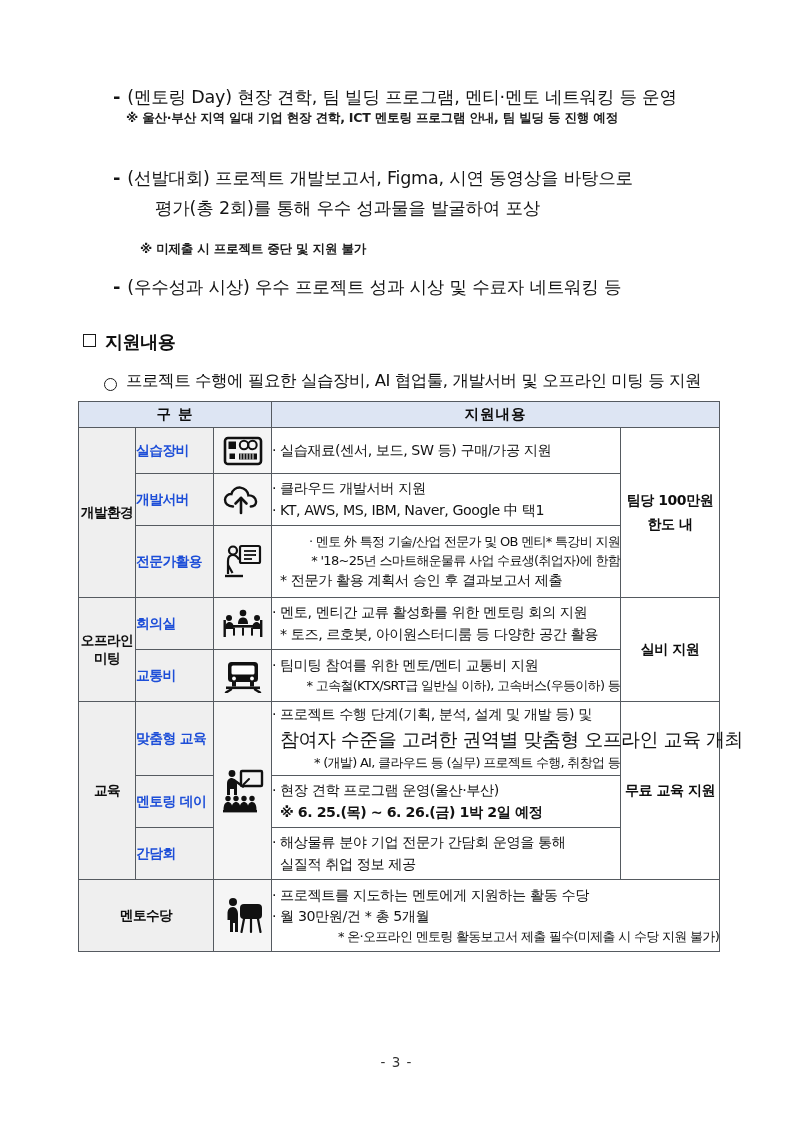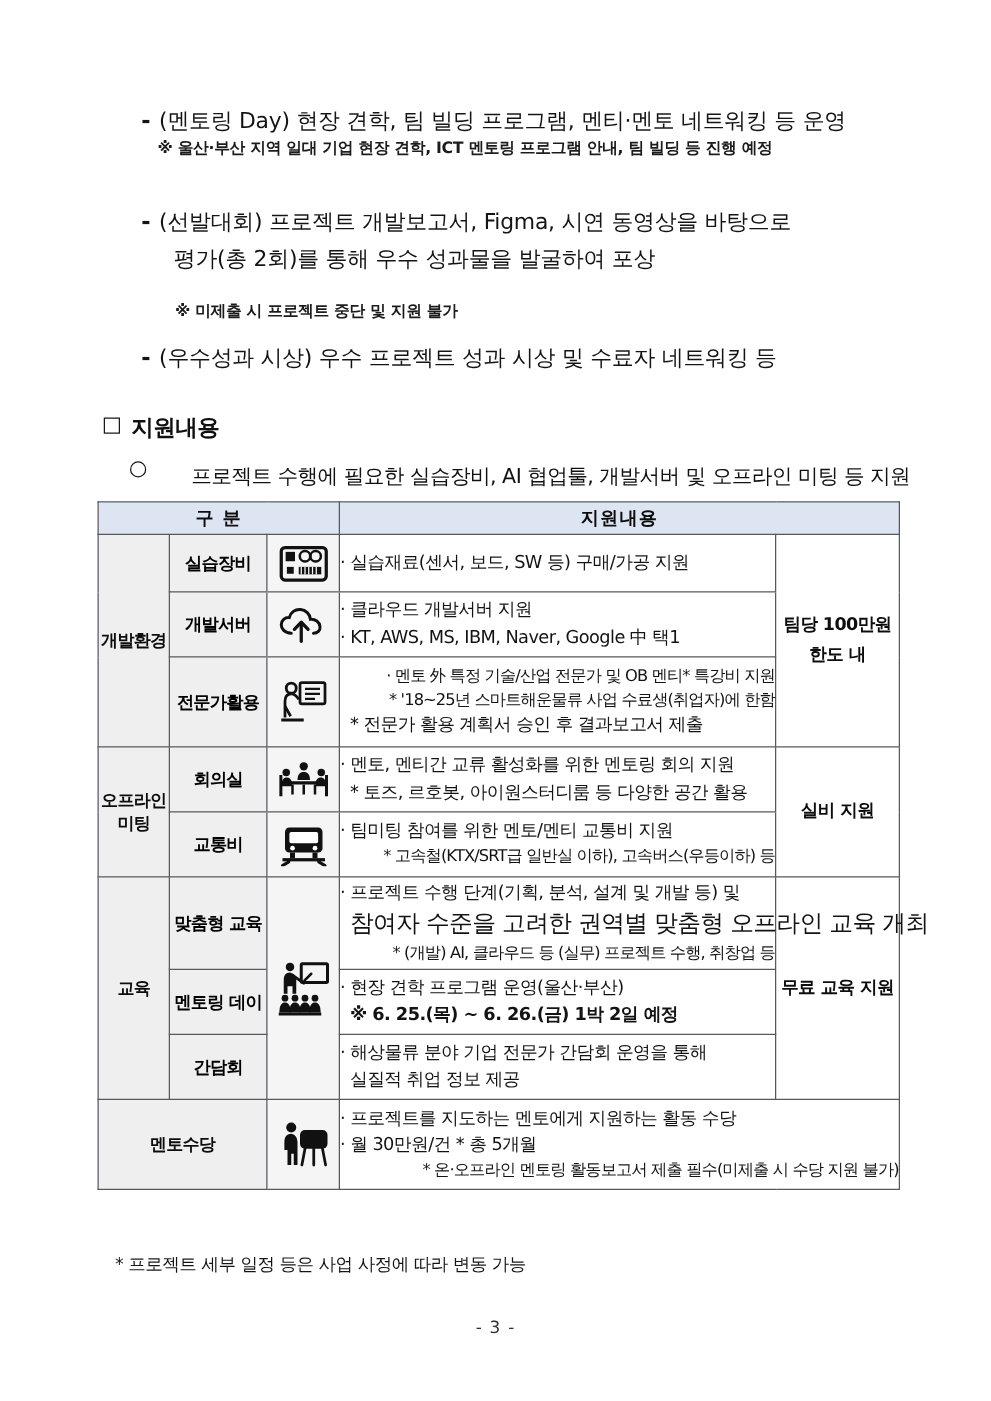--- a/index.html
+++ b/index.html
@@ -95,23 +95,22 @@
   .sec-note {
     font-size: 12.6px;
     font-weight: 700;
     color: #1c1c1c;
     margin-left: 16px;
     letter-spacing: -0.25px;
   }
   .circ-head {
     position: absolute;
     display: flex;
-    align-items: flex-start;
-    white-space: nowrap;
-    gap: 27px;
+    align-items: flex-end;
+    white-space: nowrap;
   }
   .circ {
     display: inline-block;
     width: 11px;
     height: 11px;
     border: 1.5px solid #1a1a1a;
     border-radius: 50%;
     margin-right: 9px;
     position: relative;
     top: -1px;
@@ -149,24 +148,24 @@
   .grp {
     background: #efefef;
     text-align: center;
     font-size: 13.6px;
     font-weight: 700;
     color: #0d0d0d;
     letter-spacing: -0.5px;
   }
   .sub {
     background: #efefef;
-    text-align: center;
+    text-align: left;
     font-size: 13.8px;
     font-weight: 700;
-    color: #000000;
+    color: #1d4ed8;
     letter-spacing: -0.6px;
     margin-top: 10px;
   }
   .sub-dot {
     border-bottom: 1.1px dotted #6a6f75 !important;
   }
   .icon-cell {
     background: #f5f5f5;
     text-align: center;
     width: 58px;
@@ -230,21 +229,21 @@
       </span>
     </div>
     <div class="note-line" style="left:126px; top:110px;">※ 울산·부산 지역 일대 기업 현장 견학, ICT 멘토링 프로그램 안내, 팀 빌딩 등 진행 예정</div>
 
     <div class="dash-item" style="left:113px; top:166px;">
       <span class="dash-mark">-</span>
       <span class="dash-body">
         <span class="bold-lead">(선발대회)</span><span class="normal-run"> 프로젝트 개발보고서, Figma, 시연 동영상을 바탕으로</span>
       </span>
     </div>
-    <div class="wrap-line" style="left:139px; top:196px;">평가(총 2회)를 통해 우수 성과물을 발굴하여 포상</div>
+    <div class="wrap-line" style="left:155px; top:196px;">평가(총 2회)를 통해 우수 성과물을 발굴하여 포상</div>
     <div class="note-line" style="left:140px; top:241px;">※ 미제출 시 프로젝트 중단 및 지원 불가</div>
 
     <div class="dash-item" style="left:113px; top:275px;">
       <span class="dash-mark">-</span>
       <span class="dash-body">
         <span class="bold-lead">(우수성과 시상)</span><span class="normal-run"> 우수 프로젝트 성과 시상 및 수료자 네트워킹 등</span>
       </span>
     </div>
 
     <div class="sec-head" style="left:83px; top:330px;">
@@ -449,17 +448,16 @@
           <td class="desc" colspan="2">
             <span class="ln">· 프로젝트를 지도하는 멘토에게 지원하는 활동 수당</span>
             <span class="ln">· 월 30만원/건  * 총 5개월</span>
             <span class="ln sm mid">* 온·오프라인 멘토링 활동보고서 제출 필수(미제출 시 수당 지원 불가)</span>
           </td>
         </tr>
 
       </tbody>
     </table>
 
-    <div class="foot-note" style="left:92px; top:1003px;">* 프로젝트 세부 일정 등은 사업 사정에 따라 변동 가능</div>
     <div class="pageno" style="left:0; top:1054px;">- 3 -</div>
 
   </div>
 </div>
 
 </body></html>

